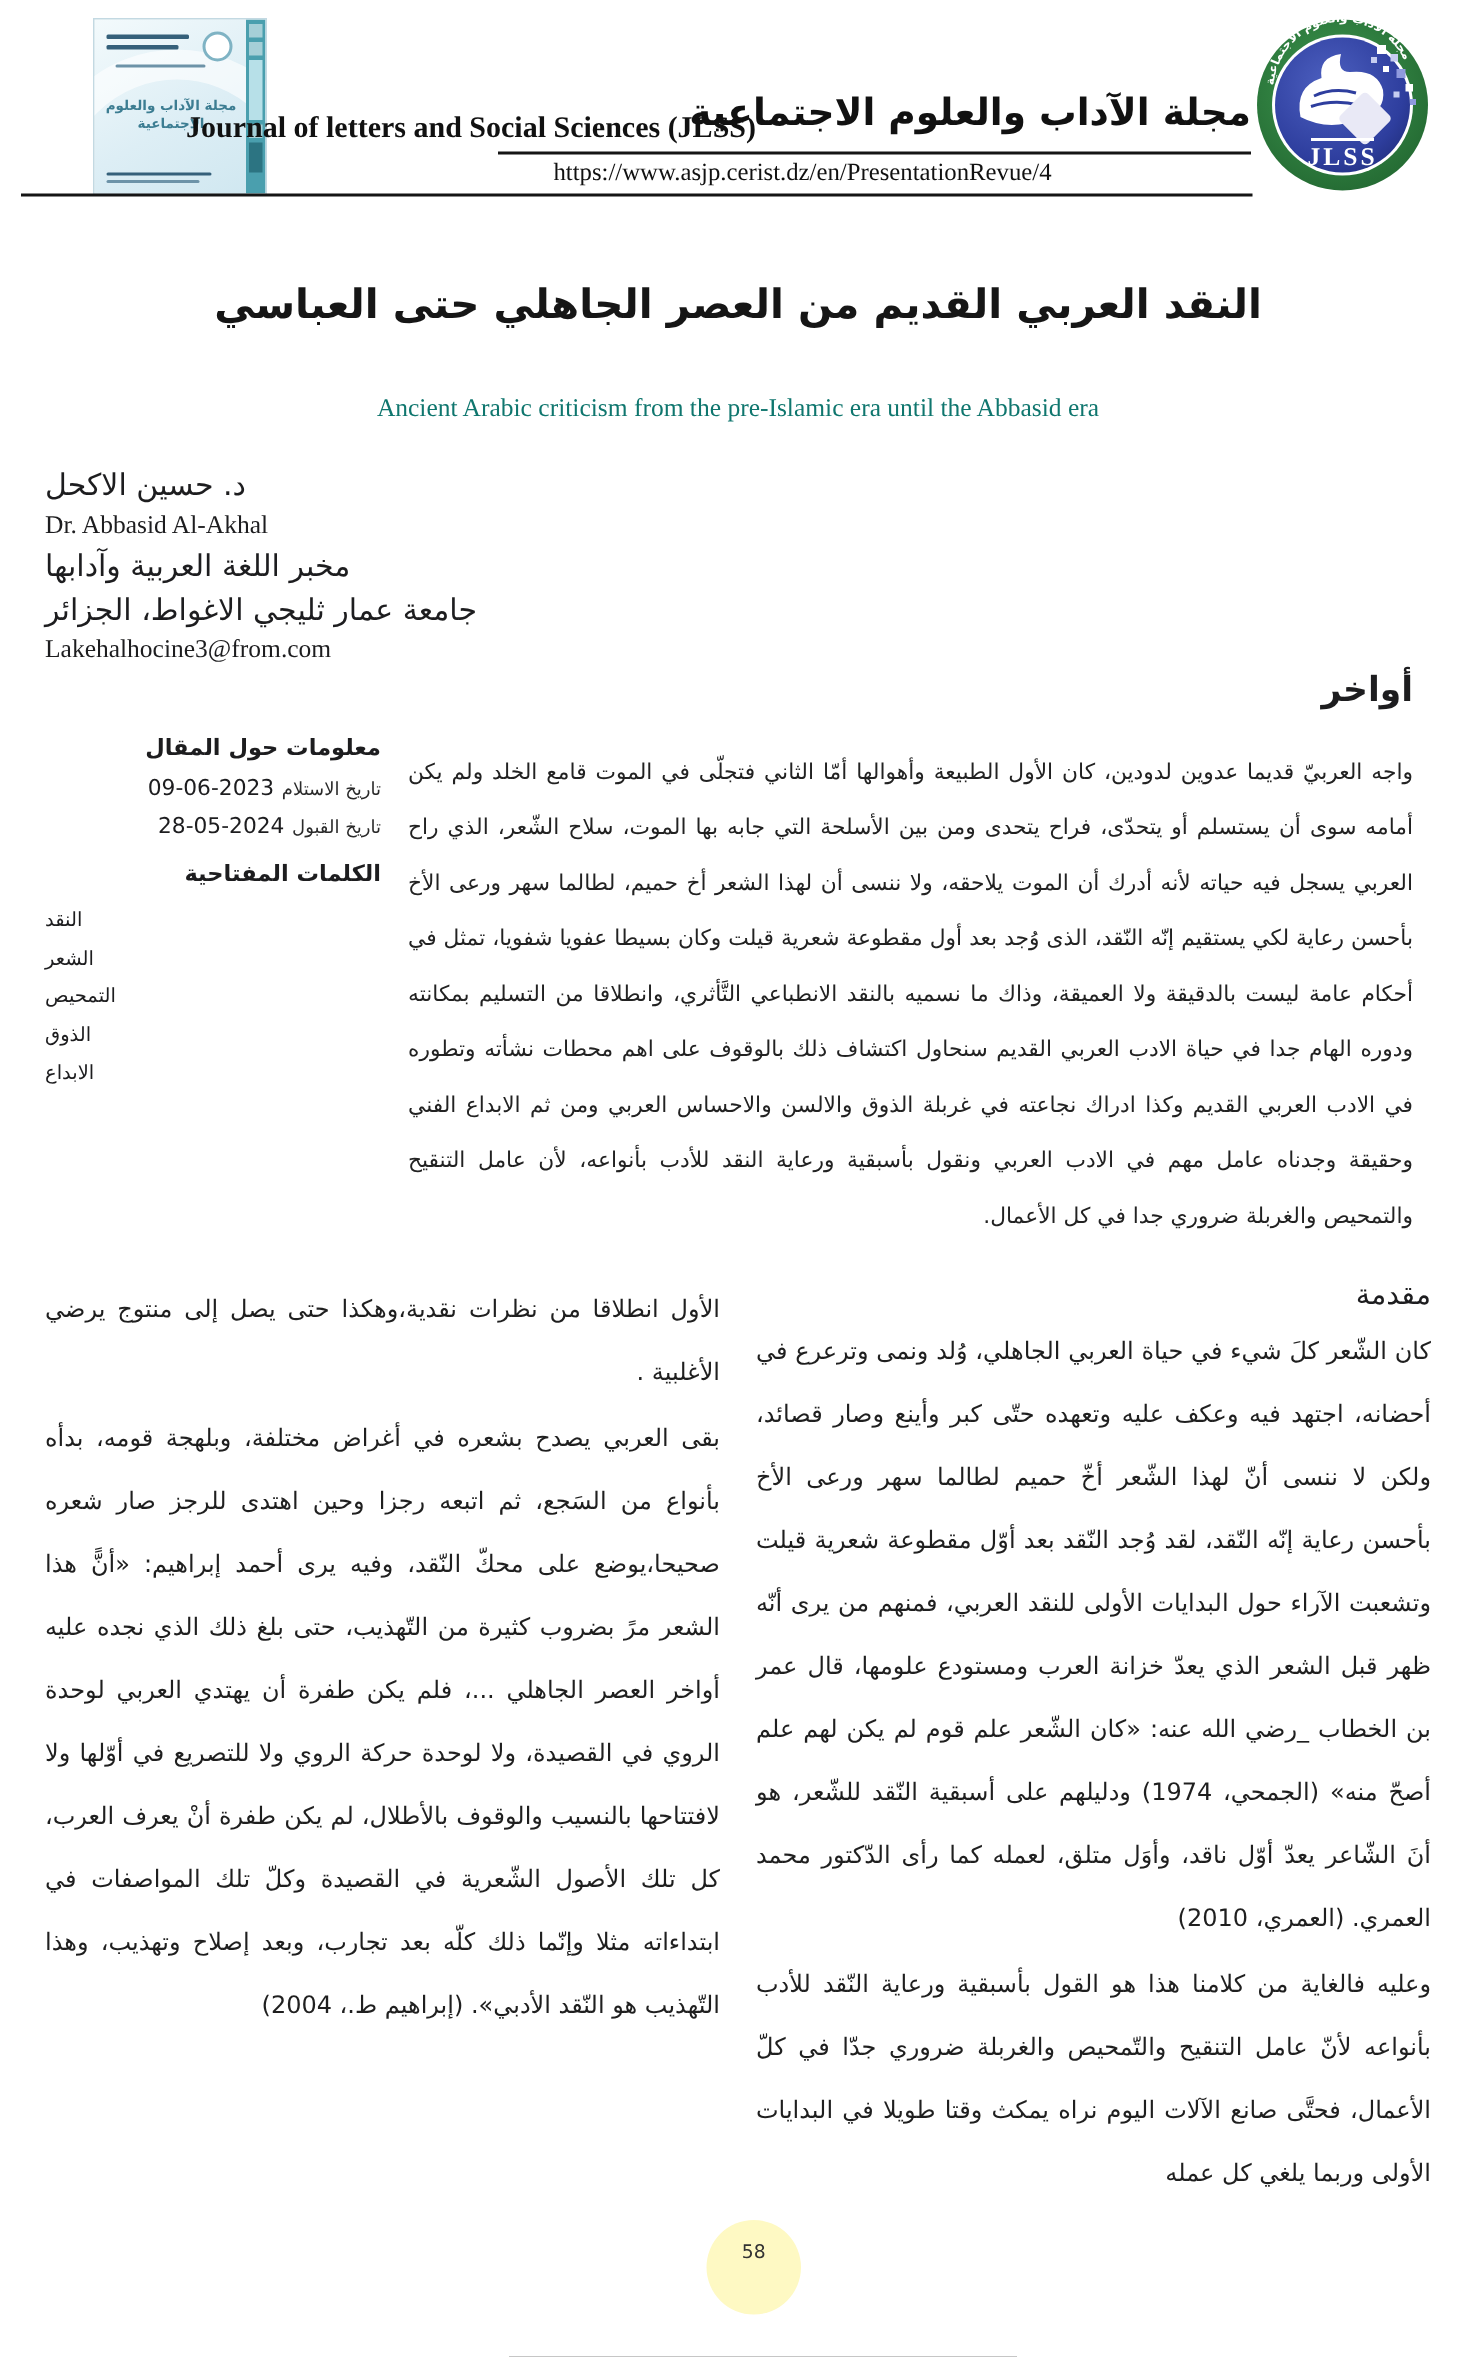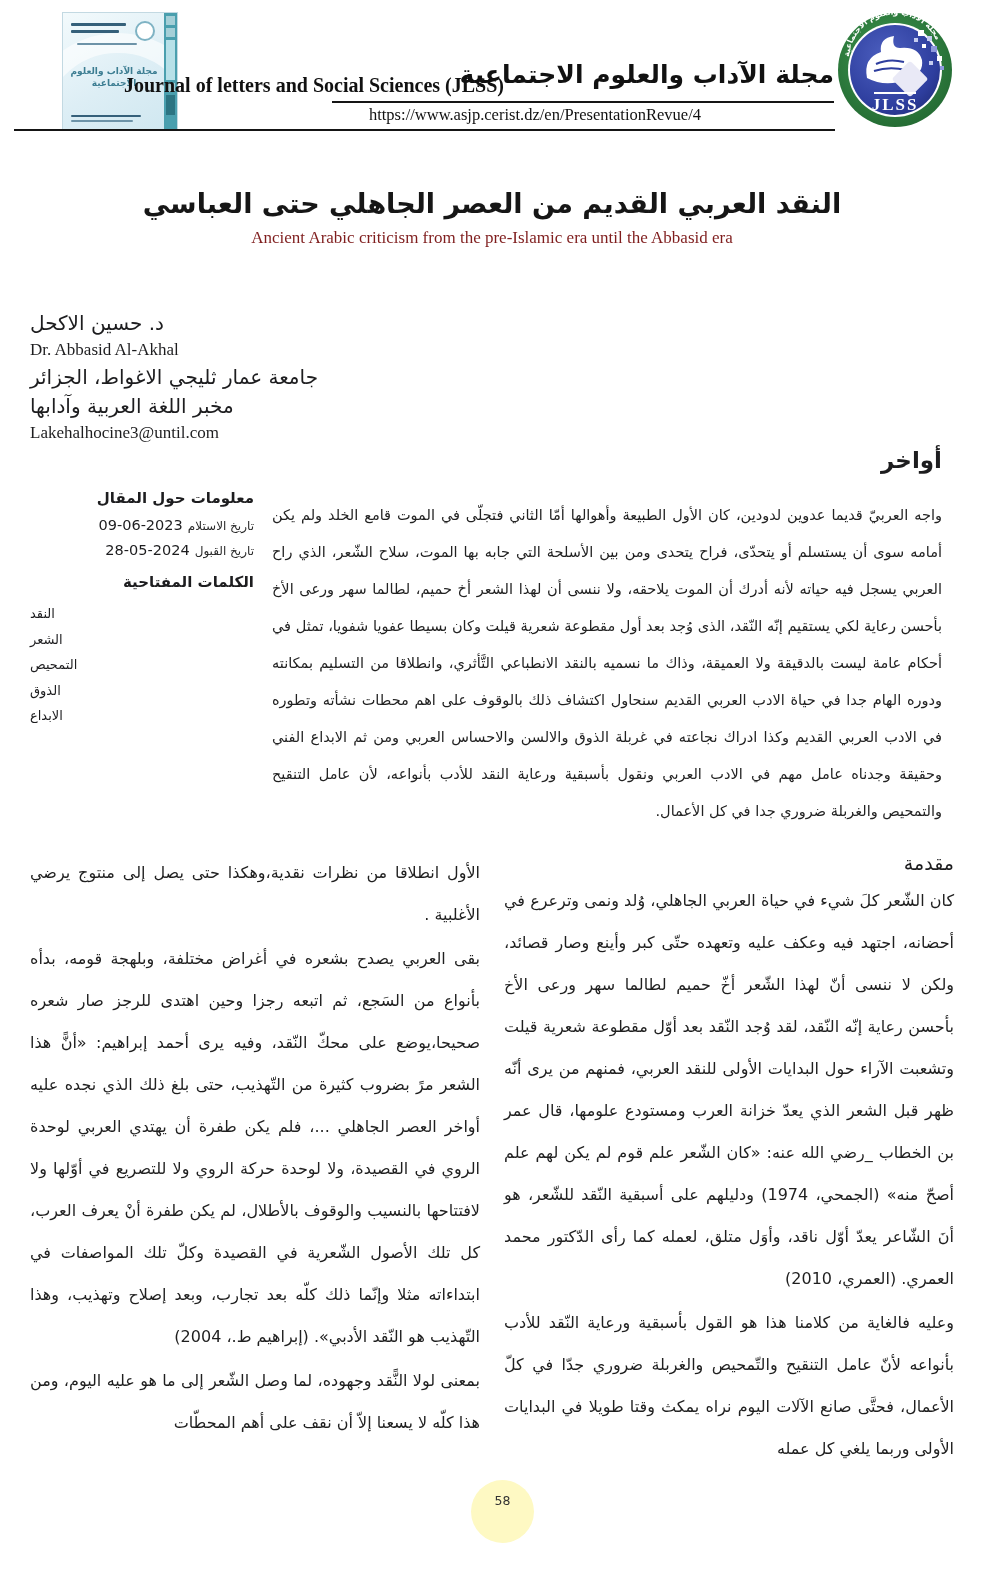--- a/index.html
+++ b/index.html
@@ -30,22 +30,22 @@
   .jtitle-ar { right:150px; top:60px; font-size:25px; font-weight:bold; color:#111; }
   .url-rule { left:332px; top:101px; width:502px; height:2px; background:#151515; }
   .url { left:255px; top:105px; width:560px; text-align:center;
     font:16.5px "Liberation Serif", serif; color:#111; }
   .header-rule { left:14px; top:129px; width:821px; height:2px; background:#151515; }
   .logo { left:834px; top:6px; width:120px; height:152px; }
 
   
   .title-ar { left:0; top:188px; width:100%; text-align:center;
     font-size:27px; font-weight:bold; color:#161616; }
-  .title-en { left:0; top:228px; width:100%; text-align:center;
-    font:17px "Liberation Serif", serif; color:#7f1d1d; }
+  .title-en { left:0; top:262px; width:100%; text-align:center;
+    font:17px "Liberation Serif", serif; color:#0f766e; }
 
   
   .author { left:30px; top:311px; width:380px; text-align:left; }
   .author div { margin-bottom:5px; }
   .a-ar { font-size:20px; }
   .a-en { font:17px "Liberation Serif", serif; }
 
   
   .abstract-h { right:42px; top:447px; font-size:23px; font-weight:bold; }
   .abstract-t { left:272px; right:42px; top:497px; direction:rtl;
@@ -142,23 +142,23 @@
       <path d="M20 100 A46 46 0 0 0 102 100 L 96 118 A46 30 0 0 1 26 118 Z" fill="none"></path>
     </svg>
   </div>
 
   <h1 class="abs title-ar" dir="rtl" style="margin:0;">النقد العربي القديم من العصر الجاهلي حتى العباسي</h1>
   <div class="abs title-en">Ancient Arabic criticism from the pre-Islamic era until the Abbasid era</div>
 
   <div class="abs author">
     <div class="a-ar" dir="rtl" style="text-align:left;">د. حسين الاكحل</div>
     <div class="a-en">Dr. Abbasid Al-Akhal</div>
+    <div class="a-ar" dir="rtl" style="text-align:left;">مخبر اللغة العربية وآدابها</div>
     <div class="a-ar" dir="rtl" style="text-align:left;">جامعة عمار ثليجي الاغواط، الجزائر</div>
-    <div class="a-ar" dir="rtl" style="text-align:left;">مخبر اللغة العربية وآدابها</div>
-    <div class="a-en">Lakehalhocine3@until.com</div>
+    <div class="a-en">Lakehalhocine3@from.com</div>
   </div>
 
   <h2 class="abs abstract-h" style="margin:0;">أواخر</h2>
   <p class="abs abstract-t" style="margin:0;">واجه العربيّ قديما عدوين لدودين، كان الأول الطبيعة وأهوالها أمّا الثاني فتجلّى في الموت قامع الخلد ولم يكن أمامه سوى أن يستسلم أو يتحدّى، فراح يتحدى ومن بين الأسلحة التي جابه بها الموت، سلاح الشّعر، الذي راح العربي يسجل فيه حياته لأنه أدرك أن الموت يلاحقه، ولا ننسى أن لهذا الشعر أخ حميم، لطالما سهر ورعى الأخ بأحسن رعاية لكي يستقيم إنّه النّقد، الذى وُجد بعد أول مقطوعة شعرية قيلت وكان بسيطا عفويا شفويا، تمثل في أحكام عامة ليست بالدقيقة ولا العميقة، وذاك ما نسميه بالنقد الانطباعي التَّأثري، وانطلاقا من التسليم بمكانته ودوره الهام جدا في حياة الادب العربي القديم سنحاول اكتشاف ذلك بالوقوف على اهم محطات نشأته وتطوره في الادب العربي القديم وكذا ادراك نجاعته في غربلة الذوق والالسن والاحساس العربي ومن ثم الابداع الفني وحقيقة وجدناه عامل مهم في الادب العربي ونقول بأسبقية ورعاية النقد للأدب بأنواعه، لأن عامل التنقيح والتمحيص والغربلة ضروري جدا في كل الأعمال.</p>
 
   <aside class="abs meta">
     <h3 class="meta-h">معلومات حول المقال</h3>
     <div class="meta-date">
       <span class="lbl">تاريخ الاستلام</span>
       <span class="val">2023-06-09</span>
@@ -179,21 +179,20 @@
 
   <section class="abs cols" dir="rtl">
     <div class="col">
       <h2>مقدمة</h2>
       <p>كان الشّعر كلَ شيء في حياة العربي الجاهلي، وُلد ونمى وترعرع في أحضانه، اجتهد فيه وعكف عليه وتعهده حتّى كبر وأينع وصار قصائد، ولكن لا ننسى أنّ لهذا الشّعر أخّ حميم لطالما سهر ورعى الأخ بأحسن رعاية إنّه النّقد، لقد وُجد النّقد بعد أوّل مقطوعة شعرية قيلت وتشعبت الآراء حول البدايات الأولى للنقد العربي، فمنهم من يرى أنّه ظهر قبل الشعر الذي يعدّ خزانة العرب ومستودع علومها، قال عمر بن الخطاب _رضي الله عنه: «كان الشّعر علم قوم لم يكن لهم علم أصحّ منه» (الجمحي، 1974) ودليلهم على أسبقية النّقد للشّعر، هو أنَ الشّاعر يعدّ أوّل ناقد، وأوَل متلق، لعمله كما رأى الدّكتور محمد العمري. (العمري، 2010)</p>
       <p>وعليه فالغاية من كلامنا هذا هو القول بأسبقية ورعاية النّقد للأدب بأنواعه لأنّ عامل التنقيح والتّمحيص والغربلة ضروري جدّا في كلّ الأعمال، فحتَّى صانع الآلات اليوم نراه يمكث وقتا طويلا في البدايات الأولى وربما يلغي كل عمله</p>
     </div>
     <div class="col">
       <p>الأول انطلاقا من نظرات نقدية،وهكذا حتى يصل إلى منتوج يرضي الأغلبية .</p>
       <p>بقى العربي يصدح بشعره في أغراض مختلفة، وبلهجة قومه، بدأه بأنواع من السَجع، ثم اتبعه رجزا وحين اهتدى للرجز صار شعره صحيحا،يوضع على محكّ النّقد، وفيه يرى أحمد إبراهيم: «أنًّ هذا الشعر مرً بضروب كثيرة من التّهذيب، حتى بلغ ذلك الذي نجده عليه أواخر العصر الجاهلي ...، فلم يكن طفرة أن يهتدي العربي لوحدة الروي في القصيدة، ولا لوحدة حركة الروي ولا للتصريع في أوّلها ولا لافتتاحها بالنسيب والوقوف بالأطلال، لم يكن طفرة أنْ يعرف العرب، كل تلك الأصول الشّعرية في القصيدة وكلّ تلك المواصفات في ابتداءاته مثلا وإنّما ذلك كلّه بعد تجارب، وبعد إصلاح وتهذيب، وهذا التّهذيب هو النّقد الأدبي». (إبراهيم ط.، 2004)</p>
-      <p>بمعنى لولا النًّقد وجهوده، لما وصل الشّعر إلى ما هو عليه اليوم، ومن هذا كلّه لا يسعنا إلاّ أن نقف على أهم المحطّات</p>
     </div>
   </section>
 
   <div class="abs pagenum-badge">
     <span>58</span>
   </div>
 
 </div>
 
 </body></html>

